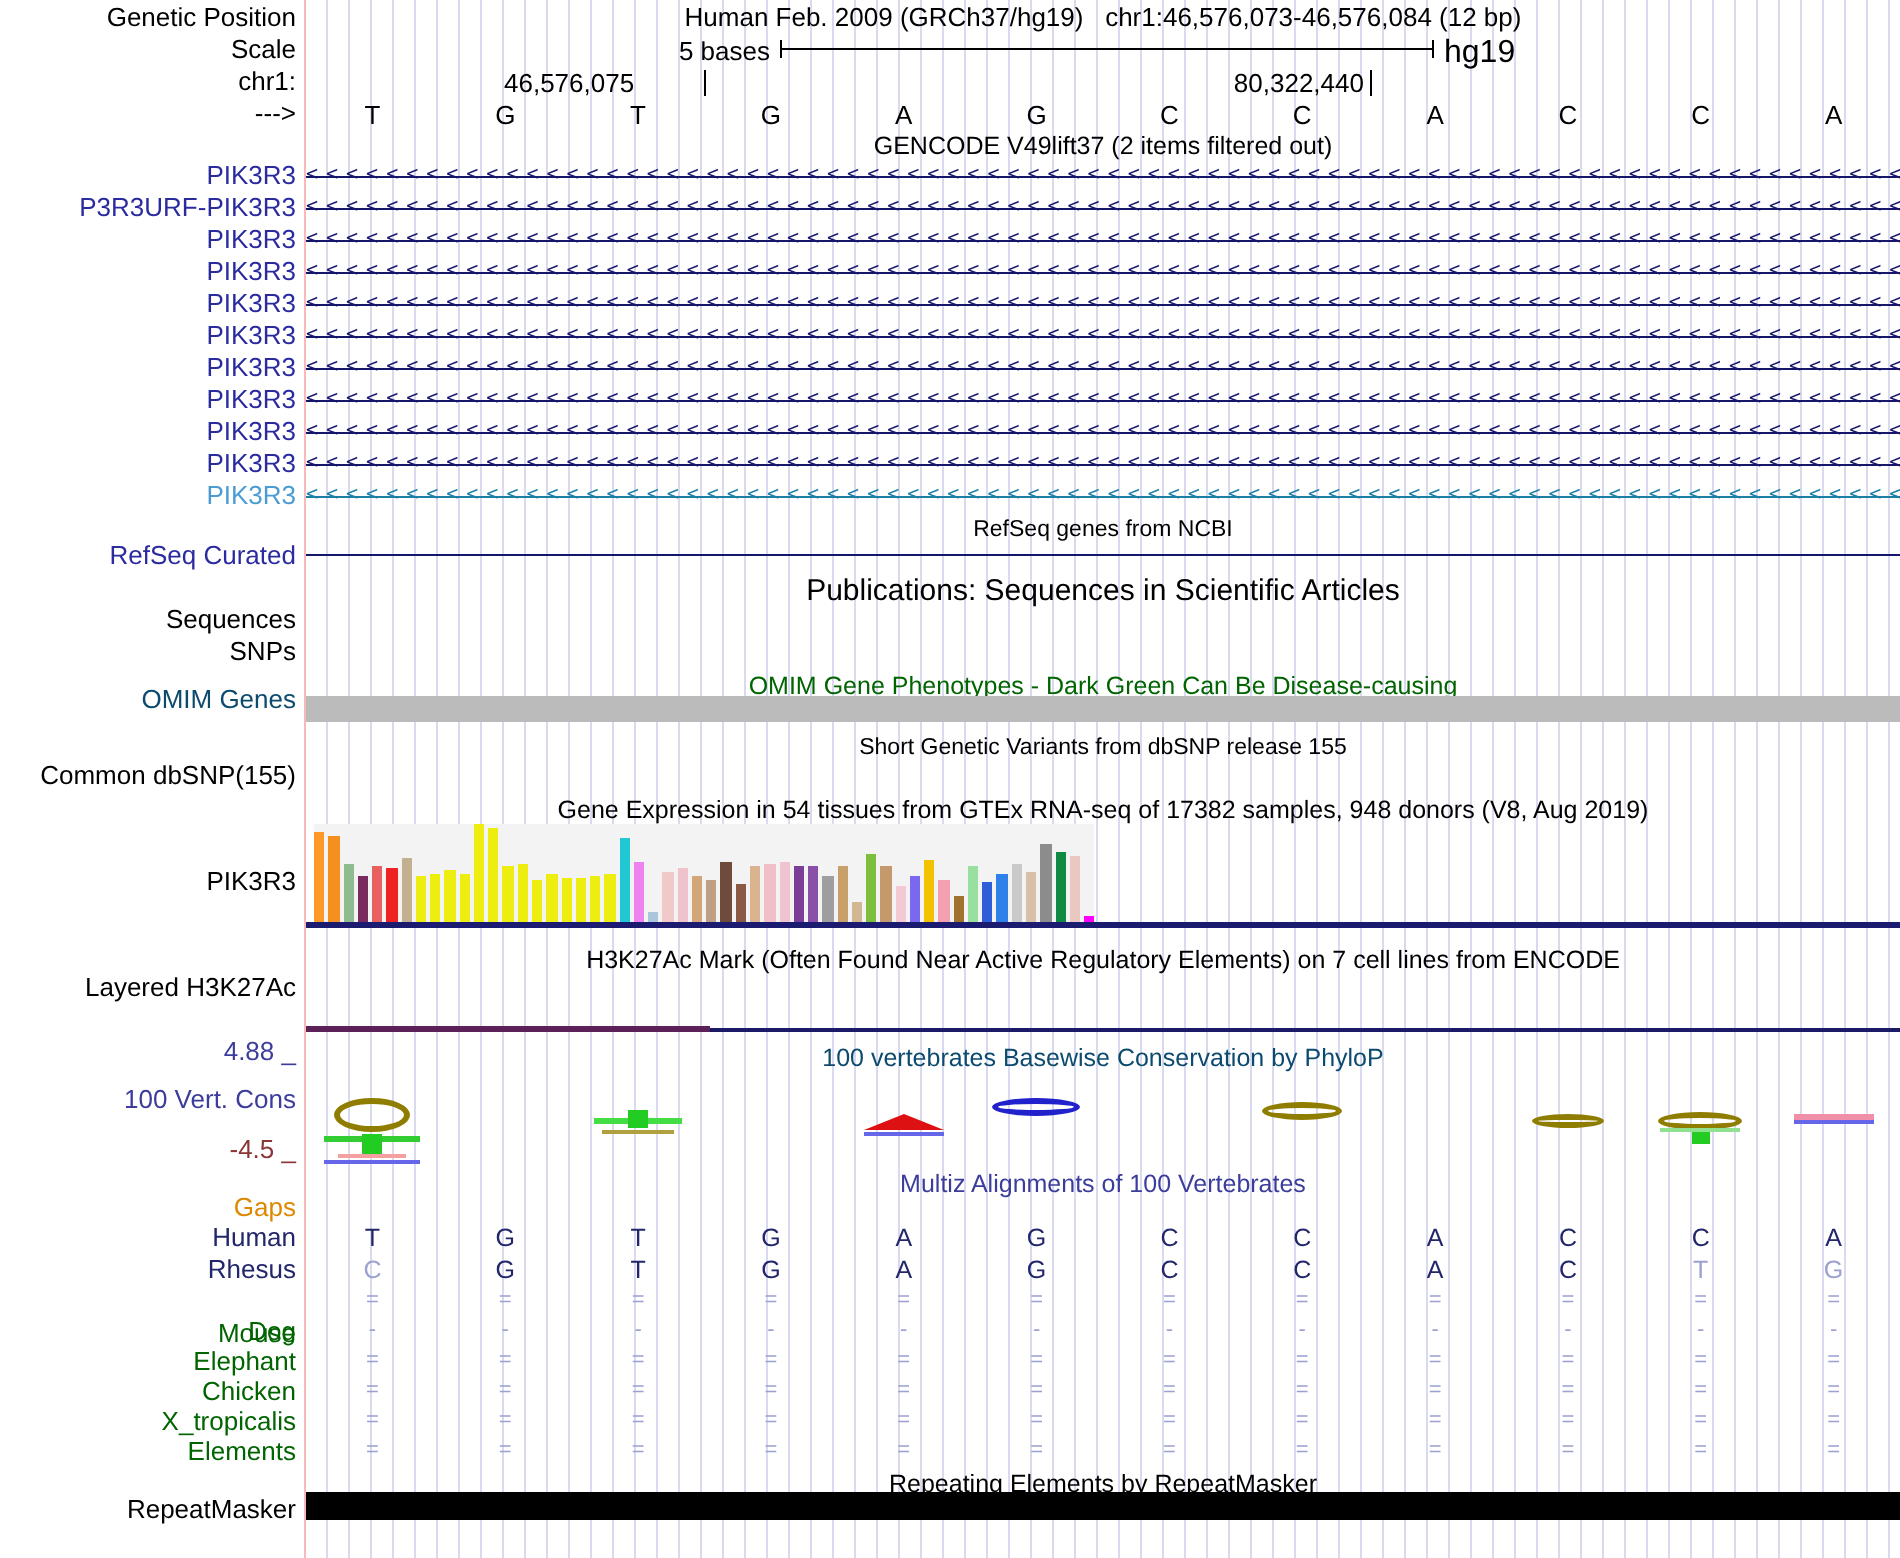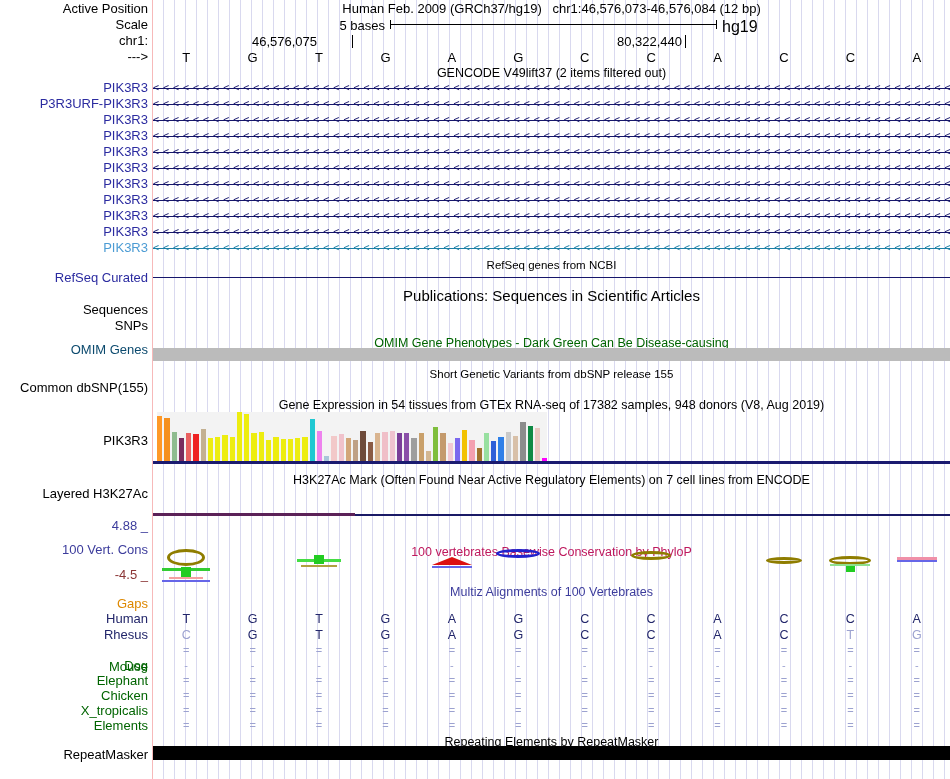--- a/index.html
+++ b/index.html
@@ -21,21 +21,21 @@
   .bar-chart .bar{flex:1 1 auto;}
   .mzcell{position:absolute;width:66px;text-align:center;}
   .tick{width:1px;background:#000;}
 </style>
 </head>
 <body>
 
 <div class="abs grid"></div>
 <div class="abs sep"></div>
 
-<div class="abs lbl" style="top:2px">Active Position</div>
+<div class="abs lbl" style="top:2px">Genetic Position</div>
 <div class="abs ttl" style="top:2px;font-size:13px">
   <span>Human Feb. 2009 (GRCh37/hg19)</span>&nbsp;&nbsp;
   <span>chr1:46,576,073-46,576,084 (12 bp)</span>
 </div>
 
 <div class="abs lbl" style="top:18px">Scale</div>
 <div class="abs" style="top:18px;left:300px;width:85px;text-align:right;font-size:13px">5 bases</div>
 <div class="abs" style="top:24px;left:390px;width:327px;height:1px;background:#000"></div>
 <div class="abs tick" style="top:20px;left:390px;height:9px"></div>
 <div class="abs tick" style="top:20px;left:716px;height:9px"></div>
@@ -196,21 +196,21 @@
     <div class="bar" style="height: 4px; background: rgb(255, 0, 255);"></div>
   </div>
 <div class="abs" id="gtex-baseline" style="top: 461px; left: 153px; width: 797px; height: 3px; background: rgb(27, 27, 112);"></div>
 
 <div class="abs ttl" style="top:473px">H3K27Ac Mark (Often Found Near Active Regulatory Elements) on 7 cell lines from ENCODE</div>
 <div class="abs lbl" style="top:487px">Layered H3K27Ac</div>
 <div class="abs" id="h3k27ac-line-left" style="top: 513px; left: 153px; width: 202px; height: 3px; background: rgb(91, 33, 88);"></div>
 <div class="abs" id="h3k27ac-line-right" style="top: 514px; left: 355px; width: 595px; height: 2px; background: rgb(26, 26, 102);"></div>
 
 <div class="abs lbl" id="cons-max" style="top: 519px; color: rgb(60, 60, 156);">4.88 _</div>
-<div class="abs ttl" id="cons-title" style="top: 545px; color: #be185d;">100 vertebrates Basewise Conservation by PhyloP</div>
+<div class="abs ttl" id="cons-title" style="top: 522px; color: #0c4a6e;">100 vertebrates Basewise Conservation by PhyloP</div>
 <div class="abs lbl" id="cons-label" style="top: 543px; color: rgb(60, 60, 156);">100 Vert. Cons</div>
 <div class="abs lbl" id="cons-min" style="top: 568px; color: rgb(139, 53, 53);">-4.5 _</div>
 <div id="cons-glyphs">
     <div class="abs" style="left: 167.208px; top: 549px; width: 38px; height: 17px; border: 3px solid rgb(143, 125, 0); border-radius: 50%; box-sizing: border-box;"></div>
     <div class="abs" style="left: 162.208px; top: 568px; width: 48px; height: 3px; background: rgb(51, 204, 51);"></div>
     <div class="abs" style="left: 181.208px; top: 567px; width: 10px; height: 11px; background: rgb(34, 204, 34);"></div>
     <div class="abs" style="left: 169.208px; top: 577px; width: 34px; height: 2px; background: rgb(244, 160, 160);"></div>
     <div class="abs" style="left: 162.208px; top: 580px; width: 48px; height: 2px; background: rgb(102, 102, 232);"></div>
     <div class="abs" style="left: 297.042px; top: 559px; width: 44px; height: 3px; background: rgb(68, 221, 68);"></div>
     <div class="abs" style="left: 314.042px; top: 555px; width: 10px; height: 9px; background: rgb(34, 204, 34);"></div>

